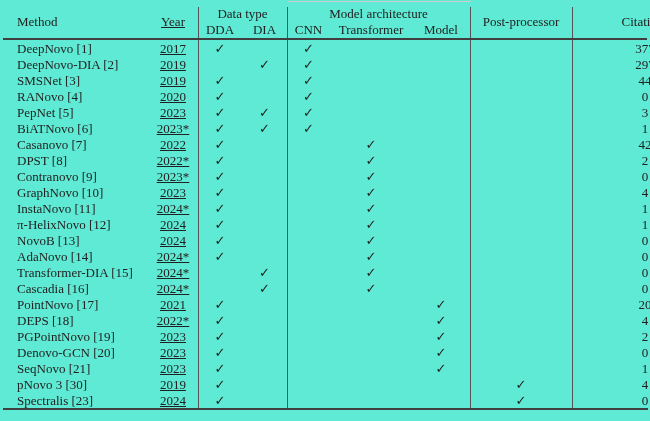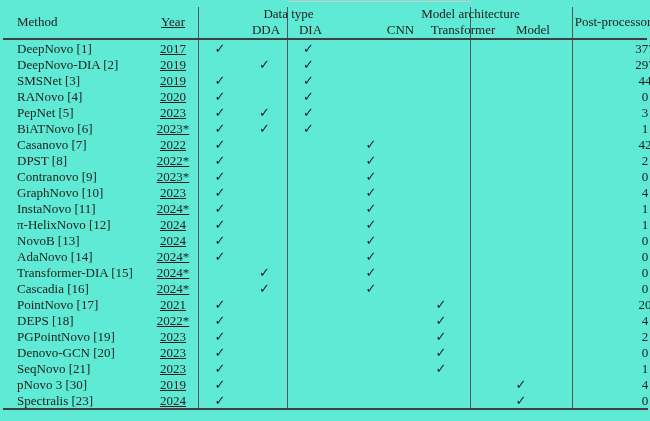--- a/index.html
+++ b/index.html
@@ -20,21 +20,21 @@
   .c-dda    { width:44px; }
   .c-dia    { width:45px; }
   .c-cnn    { width:43px;text-align:center; }
   .c-trans  { width:82px; }
   .c-other  { width:58px; }
   .c-post   { width:102px; }
   .c-cit    { width:74px;padding-left:36px; }
 
   .header { display:flex; height:32px; }
   .header .span2 { height:32px; }
-  .group { display:flex; flex-direction:column; flex:0 0 auto;padding-left:46px; }
+  .group { display:flex; flex-direction:column; flex:0 0 auto; }
   .group-label { height:16px; display:flex; align-items:center; justify-content:center; white-space:nowrap; }
   .subrow { display:flex; height:16px; }
 
   .body { margin-top:3px; }
   .trow { display:flex; height:16px; }
 
   .check { font-size:13px; }
 
   .rule { position:absolute; background:#3f3f3f; }
   .rule-header { left:3px;  top:38px;  width:644px; height:2px; }

